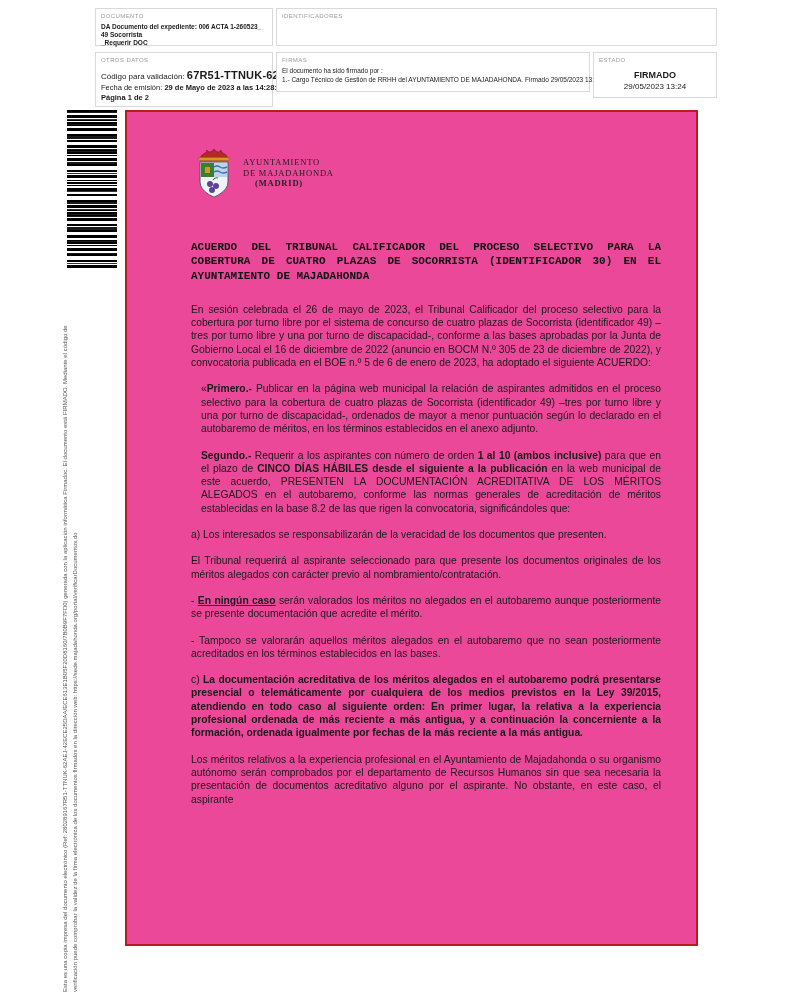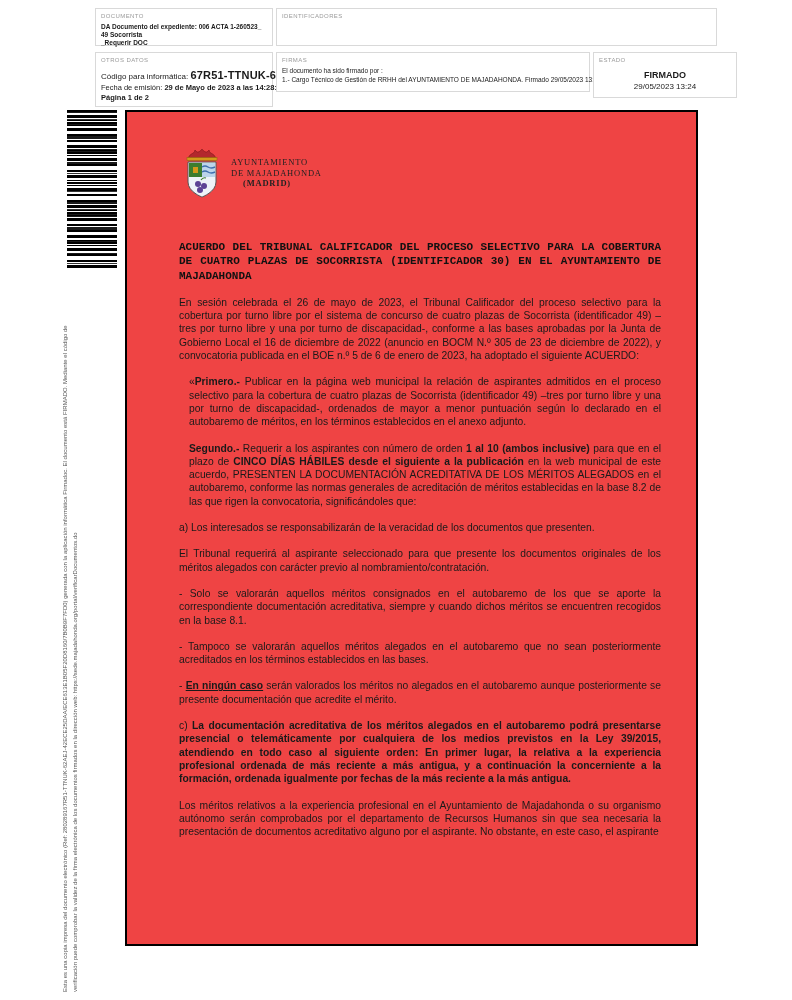--- a/index.html
+++ b/index.html
@@ -28,28 +28,28 @@
       repeating-linear-gradient(180deg,#1a1a1a 0 3px,transparent 3px 13px),
       repeating-linear-gradient(180deg,#333 0 1px,transparent 1px 9px);}
 
   
   .side-text{position:absolute;left:60px;top:992px;width:880px;
     transform:rotate(-90deg);transform-origin:0 0;
     font-size:6px;line-height:10px;color:#555;white-space:nowrap;}
 
   
   .page{position:absolute;left:125px;top:110px;width:573px;height:836px;
-        border:2px solid #000000;background:#ef4444;box-sizing:border-box;}
+        border:2px solid #b91c1c;background:#ec4899;box-sizing:border-box;padding-left:12px;}
   .logo-row{display:flex;align-items:center;gap:9px;margin:34px 0 0 55px;}
   .logo-text{font-family:"Liberation Serif",serif;font-size:8.5px;line-height:10.5px;
              letter-spacing:.8px;color:#222;}
   .logo-text .madrid{font-weight:bold;margin-left:12px;}
   .doc-title{margin:40px 35px 0 52px;font-size:11px;font-weight:bold;line-height:14.3px;
              text-align:justify;color:#111;font-family:Liberation Mono, monospace;}
-  .body-text{margin:13px 35px 0 52px;}
+  .body-text{margin:20px 35px 0 52px;}
   .para{font-size:10.3px;line-height:13.3px;text-align:justify;margin:13px 0 0;color:#1a1a1a;}
   .para-indent{margin-left:10px;}
   .b{font-weight:bold;}
   .u{text-decoration:underline;}
 </style>
 </head>
 <body>
 
 <div id="stage">
 
@@ -57,32 +57,32 @@
     <div class="hlabel">DOCUMENTO</div>
     <div class="doc-line1">DA Documento del expediente: 006 ACTA 1-260523_ 49 Socorrista</div>
     <div class="doc-line2">_Requerir DOC</div>
   </div>
   <div class="hbox" style="left:276px;top:8px;width:441px;height:38px;">
     <div class="hlabel">IDENTIFICADORES</div>
   </div>
 
   <div class="hbox" style="left:95px;top:52px;width:178px;height:55px;">
     <div class="hlabel">OTROS DATOS</div>
-    <div class="code-line"><span>Código para informática: </span><span class="code-value">67R51-TTNUK-62AEJ</span></div>
+    <div class="code-line"><span>Código para validación: </span><span class="code-value">67R51-TTNUK-62AEJ</span></div>
     <div class="meta-line"><span>Fecha de emisión: </span><span class="meta-bold">29 de Mayo de 2023 a las 14:28:54</span></div>
     <div class="meta-line meta-bold">Página 1 de 2</div>
   </div>
 
   <div class="hbox" style="left:276px;top:52px;width:314px;height:40px;">
     <div class="hlabel">FIRMAS</div>
     <div class="firmas-line">El documento ha sido firmado por :</div>
     <div class="firmas-line" style="margin-top:0;">1.- Cargo Técnico de Gestión de RRHH del AYUNTAMIENTO DE MAJADAHONDA. Firmado 29/05/2023 13:24</div>
   </div>
 
-  <div class="hbox estado-box" style="left:593px;top:52px;width:144px;height:46px;">
+  <div class="hbox estado-box" style="left:593px;top:52px;width:124px;height:46px;">
     <div class="hlabel" style="text-align:left;">ESTADO</div>
     <div class="estado-value">FIRMADO</div>
     <div class="estado-date">29/05/2023 13:24</div>
   </div>
 
   <div class="barcode"></div>
 
   <div class="side-text">
     <div>Esta es una copia impresa del documento electrónico (Ref: 280289167R51-TTNUK-62AEJ-42ECE25DAA/ECE613E1B05F20D8160/7B0B9F7FD0) generada con la aplicación informática Firmadoc. El documento está FIRMADO. Mediante el código de</div>
     <div>verificación puede comprobar la validez de la firma electrónica de los documentos firmados en la dirección web: https://sede.majadahonda.org/portal/verificarDocumentos.do</div>
@@ -112,22 +112,21 @@
     </div>
 
     <div class="doc-title">ACUERDO DEL TRIBUNAL CALIFICADOR DEL PROCESO SELECTIVO PARA LA COBERTURA DE CUATRO PLAZAS DE SOCORRISTA (IDENTIFICADOR 30) EN EL AYUNTAMIENTO DE MAJADAHONDA</div>
 
     <div class="body-text">
         <p class="para"><span>En sesión celebrada el 26 de mayo de 2023, el Tribunal Calificador del proceso selectivo para la cobertura por turno libre por el sistema de concurso de cuatro plazas de Socorrista (identificador 49) –tres por turno libre y una por turno de discapacidad-, conforme a las bases aprobadas por la Junta de Gobierno Local el 16 de diciembre de 2022 (anuncio en BOCM N.º 305 de 23 de diciembre de 2022), y convocatoria publicada en el BOE n.º 5 de 6 de enero de 2023, ha adoptado el siguiente ACUERDO:</span></p>
         <p class="para para-indent"><span>«</span><span class="b">Primero.-</span><span> Publicar en la página web municipal la relación de aspirantes admitidos en el proceso selectivo para la cobertura de cuatro plazas de Socorrista (identificador 49) –tres por turno libre y una por turno de discapacidad-, ordenados de mayor a menor puntuación según lo declarado en el autobaremo de méritos, en los términos establecidos en el anexo adjunto.</span></p>
         <p class="para para-indent"><span class="b">Segundo.-</span><span> Requerir a los aspirantes con número de orden </span><span class="b">1 al 10 (ambos inclusive)</span><span> para que en el plazo de </span><span class="b">CINCO DÍAS HÁBILES desde el siguiente a la publicación</span><span> en la web municipal de este acuerdo, PRESENTEN LA DOCUMENTACIÓN ACREDITATIVA DE LOS MÉRITOS ALEGADOS en el autobaremo, conforme las normas generales de acreditación de méritos establecidas en la base 8.2 de las que rigen la convocatoria, significándoles que:</span></p>
         <p class="para"><span>a) Los interesados se responsabilizarán de la veracidad de los documentos que presenten.</span></p>
         <p class="para"><span>El Tribunal requerirá al aspirante seleccionado para que presente los documentos originales de los méritos alegados con carácter previo al nombramiento/contratación.</span></p>
-        <p class="para"><span>- Solo se valorarán aquellos méritos consignados en el autobaremo de los que se aporte la correspondiente documentación acreditativa, siempre y cuando dichos méritos se encuentren recogidos en la base 8.1.</span></p>
+        <p class="para"><span>- </span><span class="b u">En ningún caso</span><span> serán valorados los méritos no alegados en el autobaremo aunque posteriormente se presente documentación que acredite el mérito.</span></p>
         <p class="para"><span>- Tampoco se valorarán aquellos méritos alegados en el autobaremo que no sean posteriormente acreditados en los términos establecidos en las bases.</span></p>
-        <p class="para"><span>- </span><span class="b u">En ningún caso</span><span> serán valorados los méritos no alegados en el autobaremo aunque posteriormente se presente documentación que acredite el mérito.</span></p>
         <p class="para"><span>c) </span><span class="b">La documentación acreditativa de los méritos alegados en el autobaremo podrá presentarse presencial o telemáticamente por cualquiera de los medios previstos en la Ley 39/2015, atendiendo en todo caso al siguiente orden: En primer lugar, la relativa a la experiencia profesional ordenada de más reciente a más antigua, y a continuación la concerniente a la formación, ordenada igualmente por fechas de la más reciente a la más antigua.</span></p>
         <p class="para"><span>Los méritos relativos a la experiencia profesional en el Ayuntamiento de Majadahonda o su organismo autónomo serán comprobados por el departamento de Recursos Humanos sin que sea necesaria la presentación de documentos acreditativo alguno por el aspirante. No obstante, en este caso, el aspirante</span></p>
       </div>
 
   </div>
 
 </div>
 
 </body></html>

